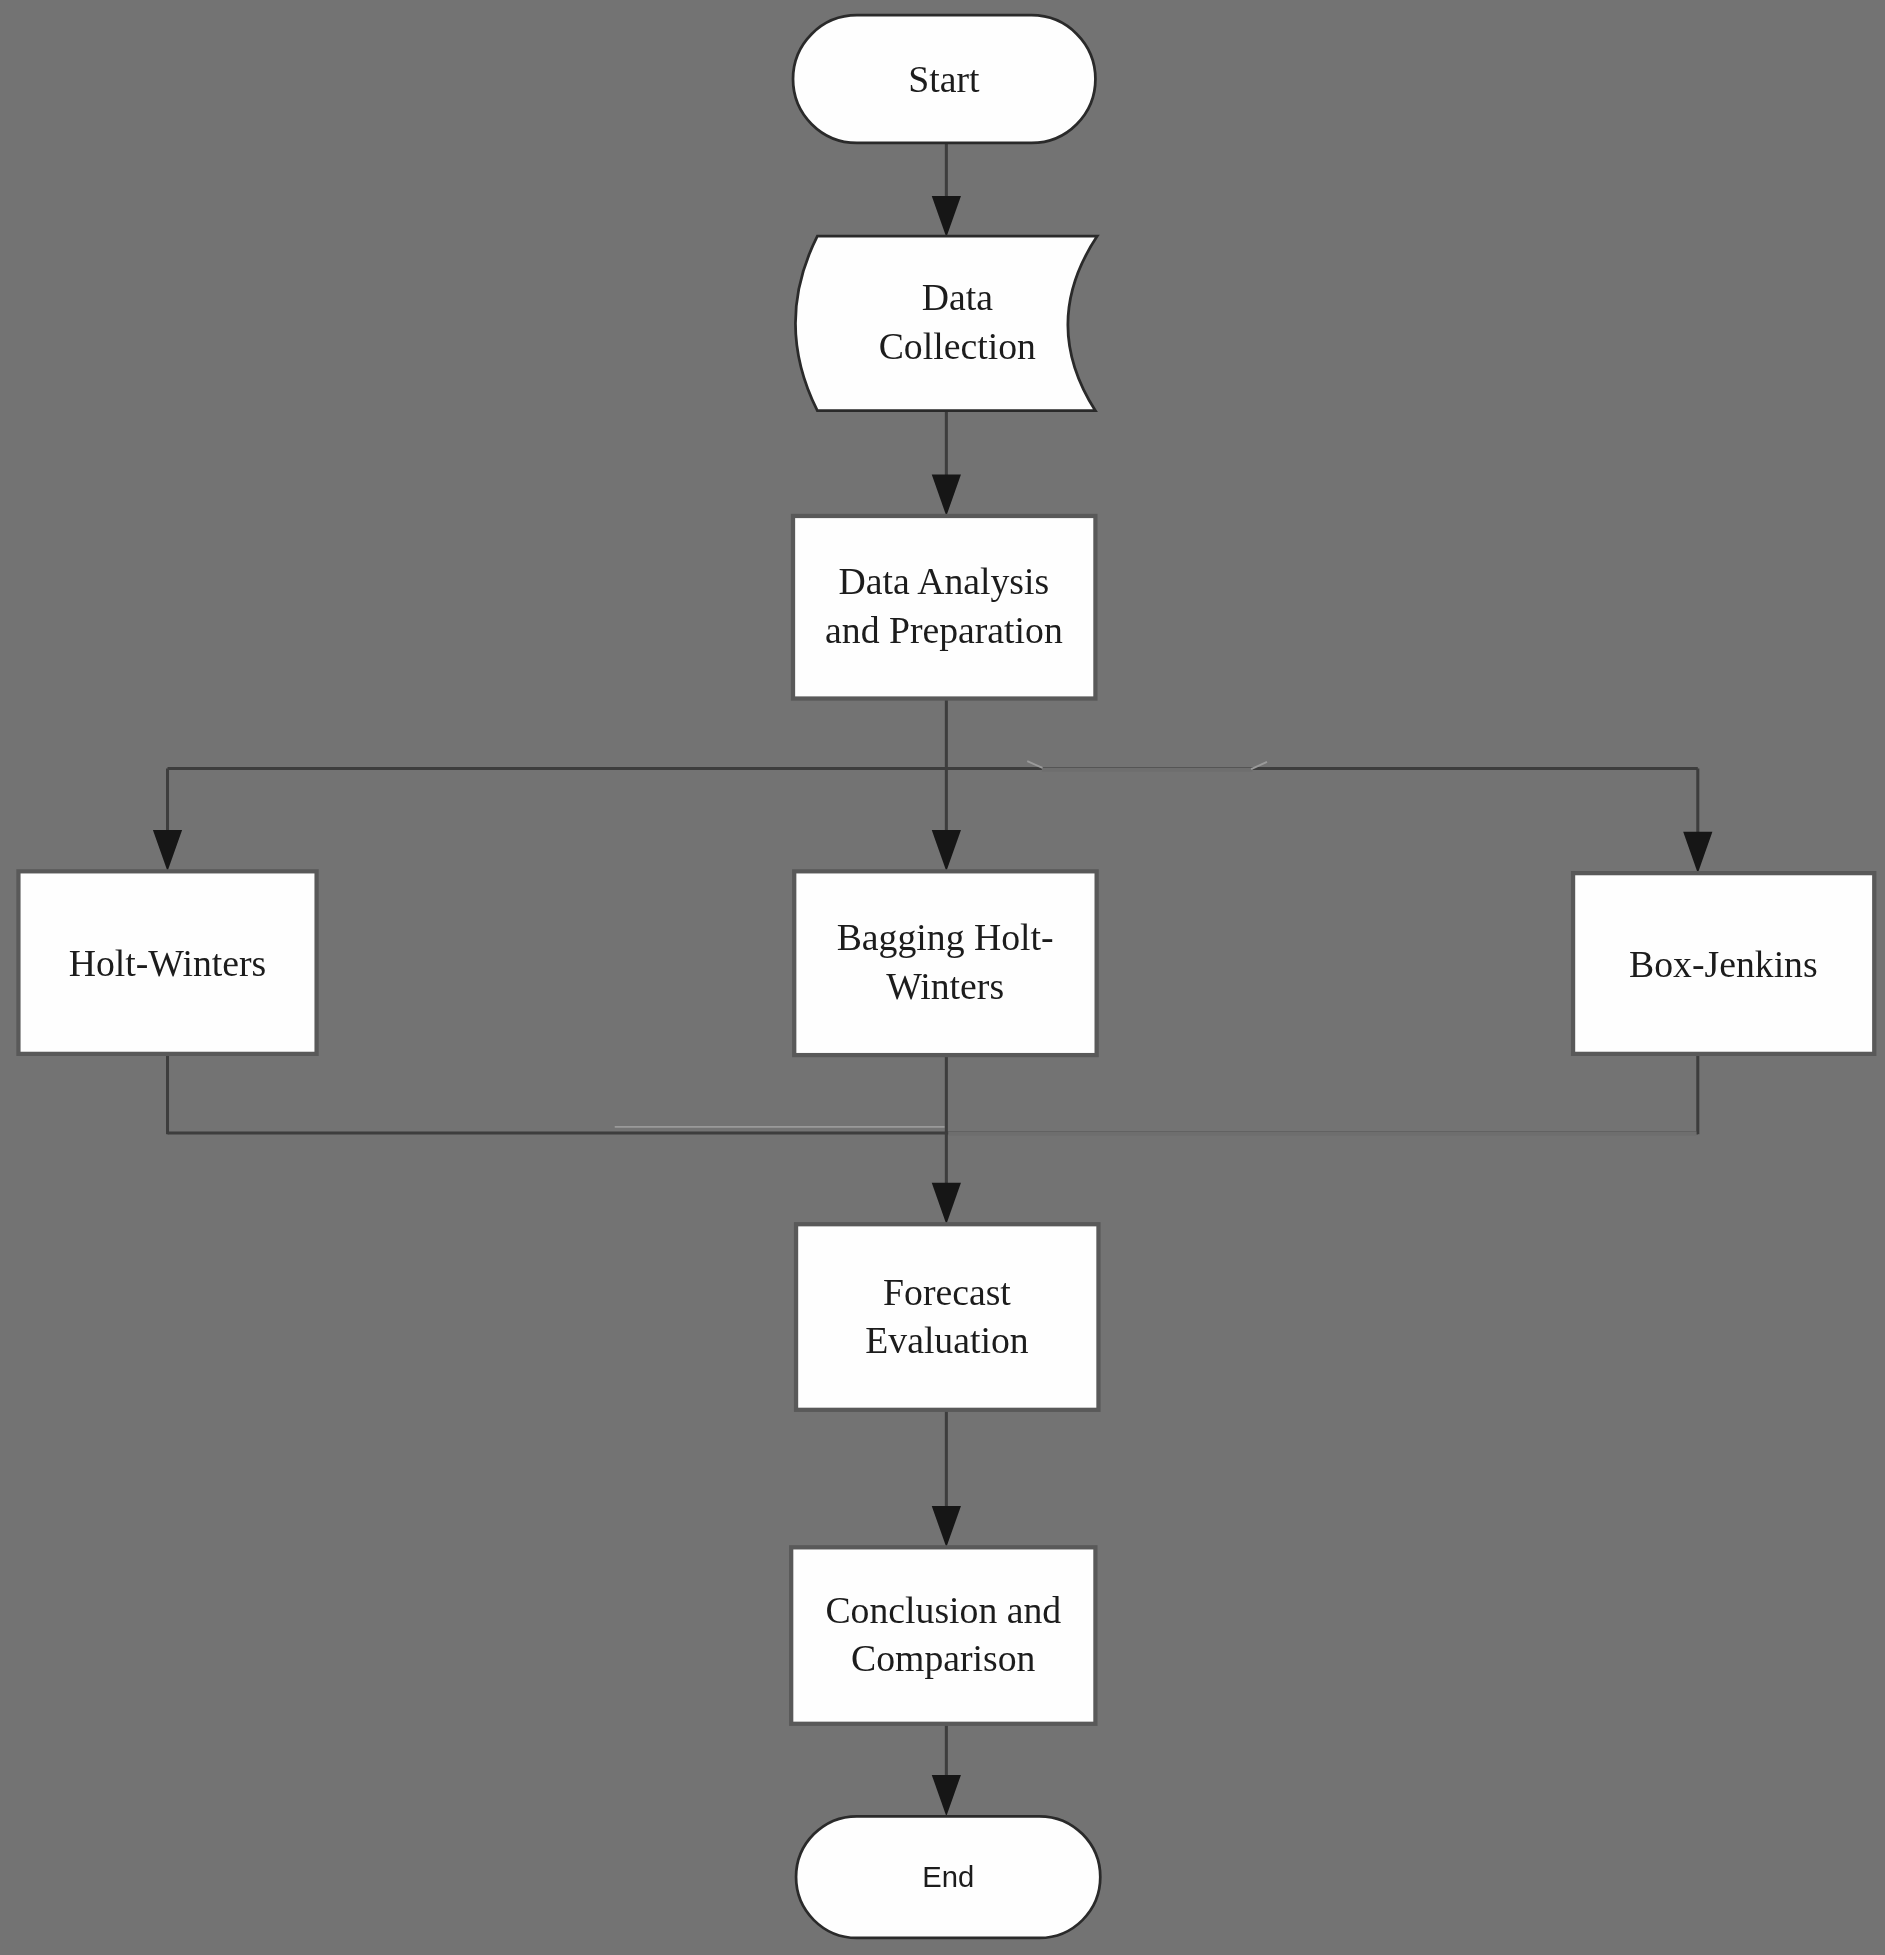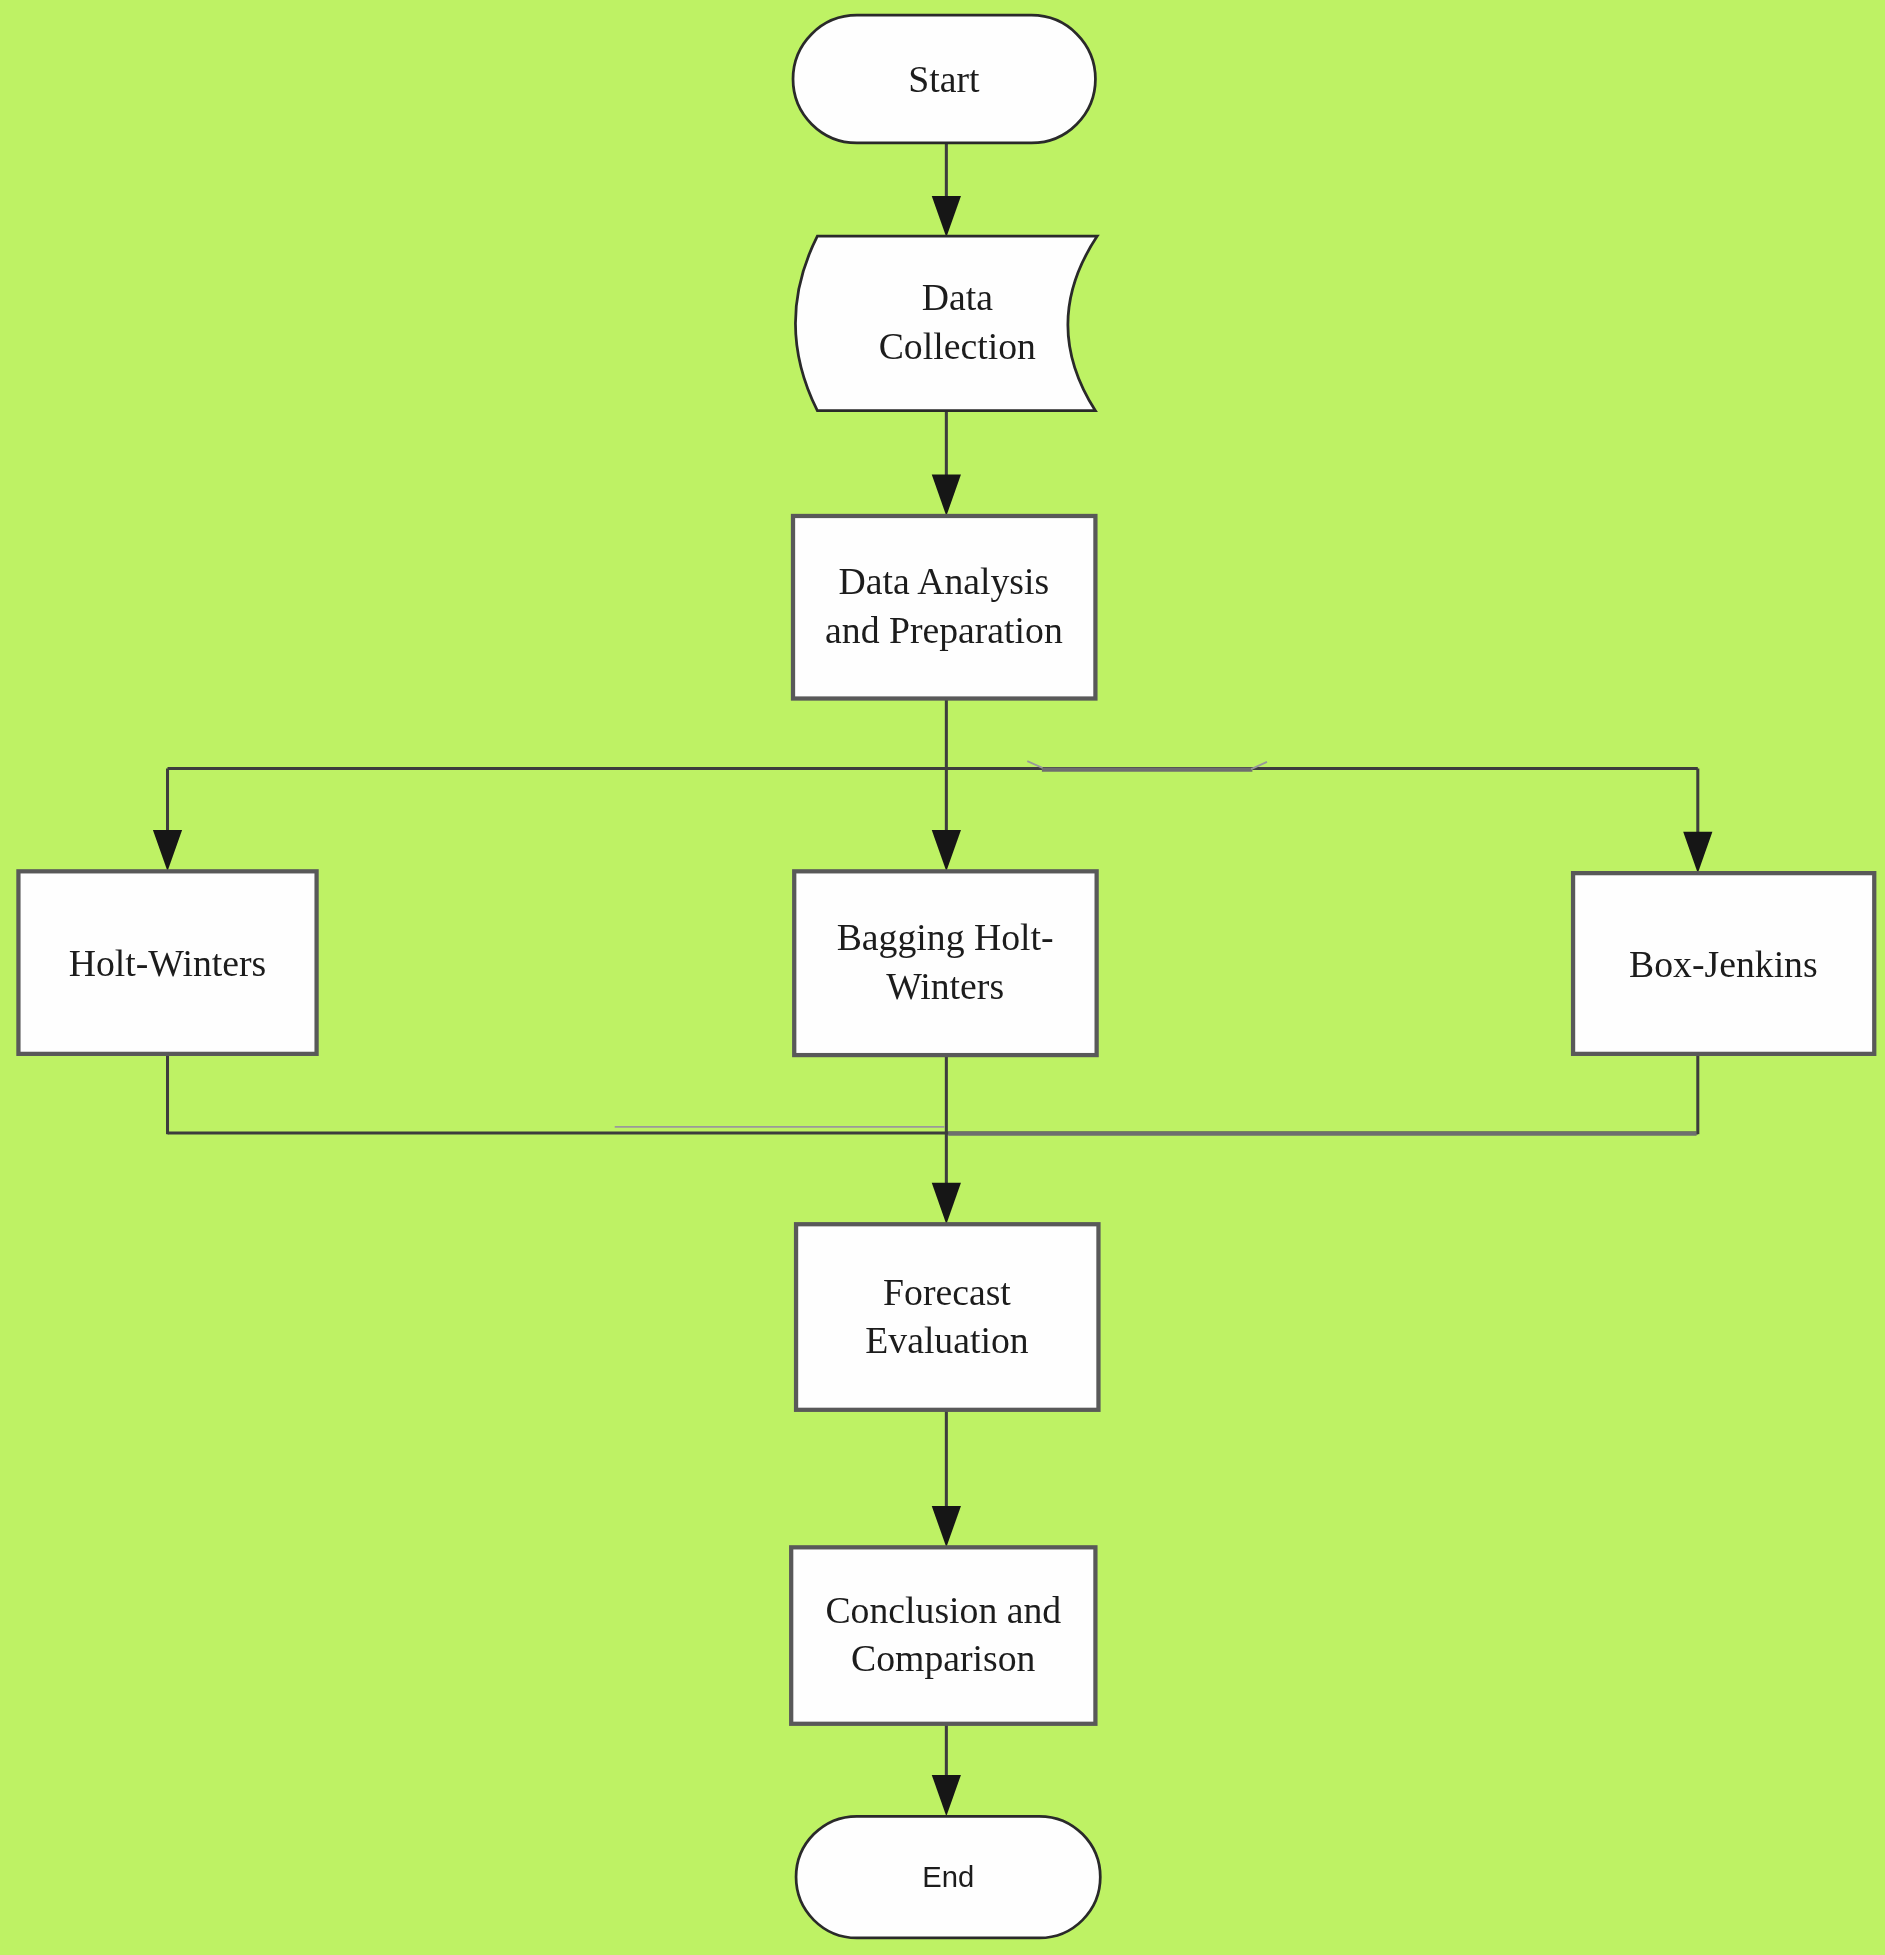--- a/index.html
+++ b/index.html
@@ -1,16 +1,16 @@
 <!DOCTYPE html>
 <html style="font-size:9.7px"><head>
 <meta charset="utf-8">
 <style>
   html, body { margin: 0; padding: 0; background: #ffffff; }
-  .page { position: relative; width: 1886px; height: 1955px; background: #bef264; }
+  .page { position: relative; width: 1886px; height: 1955px; background: #737373; }
   svg { display: block; }
   .node-shape   { fill: #fefefe; }
   .process-box  { stroke: #595959; stroke-width: 7; }
   .terminator   { stroke: #2a2a2a; stroke-width: 4.5; }
   .stored-data  { stroke: #2a2a2a; stroke-width: 4.5; }
   .connector    { stroke: #3d3d3d; stroke-width: 5; fill: none; }
   .connector-thick { stroke: #6e6e6e; stroke-width: 7; fill: none; }
   .artifact     { stroke: #9a9a9a; stroke-width: 3; fill: none; }
   .arrowhead    { fill: #161616; stroke: none; }
   .node-label   { font-family: "Liberation Serif", "DejaVu Serif", serif;

